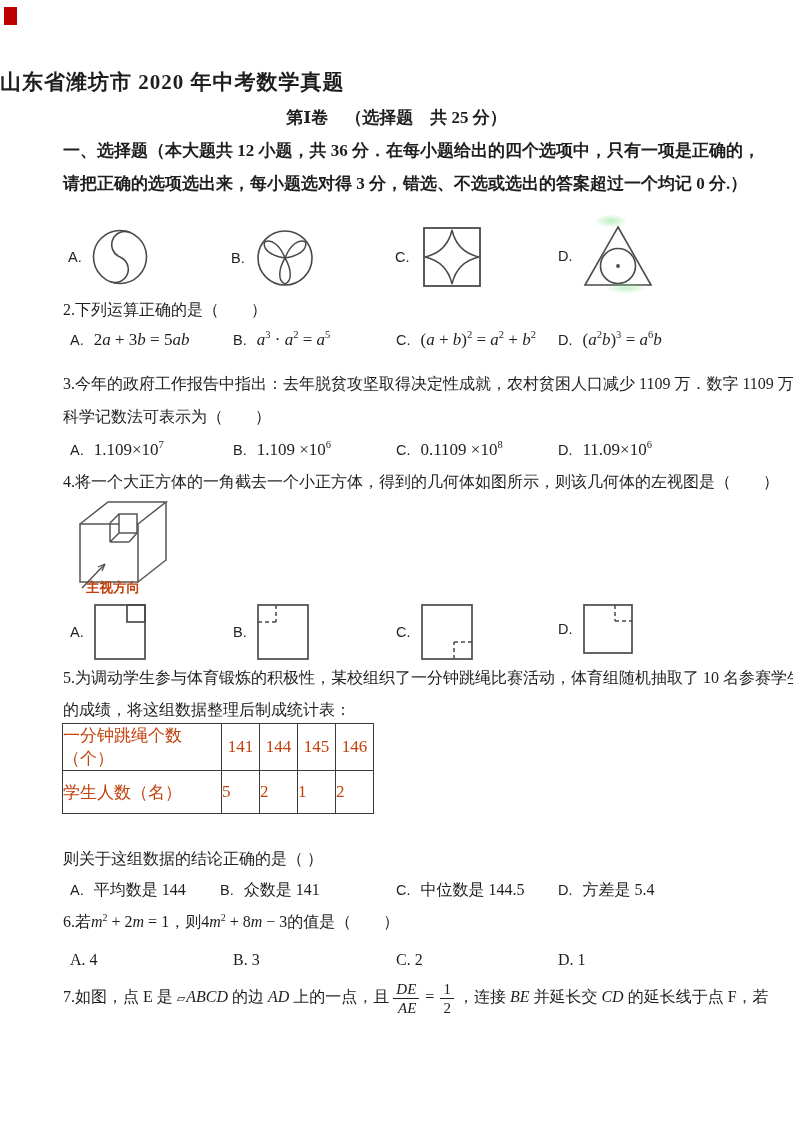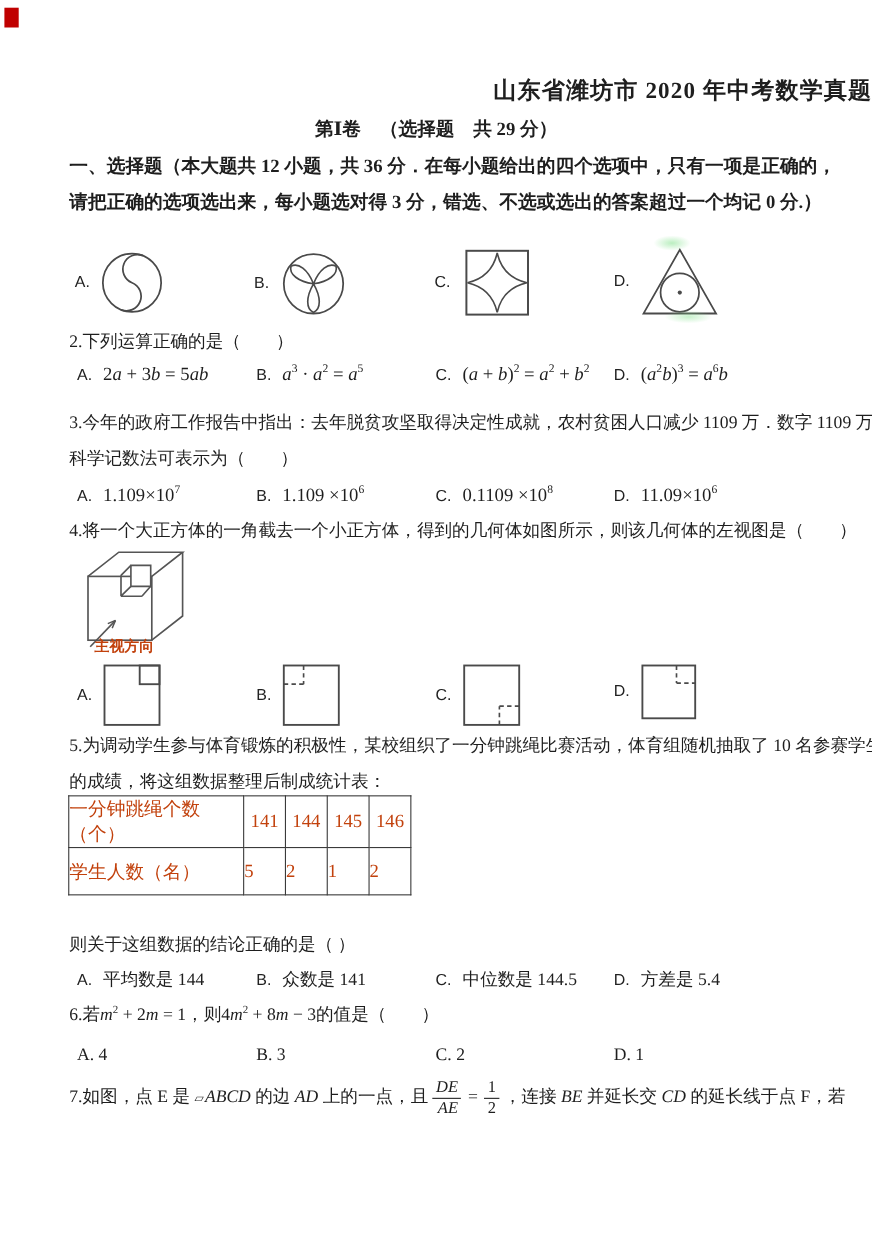--- a/index.html
+++ b/index.html
@@ -1,19 +1,19 @@
 <!DOCTYPE html>
 <html><head>
 <meta charset="utf-8">
 <style>
   html,body{margin:0;padding:0;background:#fff;}
   .page{position:relative;width:793px;height:1122px;background:#ffffff;overflow:hidden;
         font-family:"Liberation Serif","DejaVu Serif",serif;color:#1e1e1e;}
   .abs{position:absolute;}
-  .title{left:0;width:100%;text-align:right;font-size:21px;font-weight:bold;letter-spacing:1px;}
+  .title{left:0;width:100%;text-align:left;font-size:21px;font-weight:bold;letter-spacing:1px;}
   .subtitle{left:0;width:100%;text-align:center;font-size:17px;font-weight:bold;}
   .instr{left:63px;width:670px;font-size:17px;font-weight:bold;white-space:nowrap;}
   .stem{left:63px;font-size:16px;white-space:nowrap;}
   .ol{font-family:"Liberation Sans","DejaVu Sans",sans-serif;font-size:14.5px;color:#222;}
   .opt{white-space:nowrap;font-size:16px;}
   .opt .ol{margin-right:10px;}
   .formula{font-size:17px;}
   sup{font-size:62%;line-height:0;}
   i{font-style:italic;}
   .figgroup{display:flex;align-items:center;gap:9px;}
@@ -33,21 +33,21 @@
   .smudge{pointer-events:none;}
 </style>
 </head>
 <body>
 
 <div class="page">
 
   <div class="abs red-mark"></div>
 
   <div class="abs title" style="top:68px;">山东省潍坊市 2020 年中考数学真题</div>
-  <div class="abs subtitle" style="top:106px;">第Ⅰ卷　（选择题　共 29 分）</div>
+  <div class="abs subtitle" style="top:106px;">第Ⅰ卷　（选择题　共 25 分）</div>
 
   <div class="abs instr" style="top:139px;">一、选择题（本大题共 12 小题，共 36 分．在每小题给出的四个选项中，只有一项是正确的，</div>
   <div class="abs instr" style="top:172px;">请把正确的选项选出来，每小题选对得 3 分，错选、不选或选出的答案超过一个均记 0 分.）</div>
 
 
   <div class="abs figgroup" style="left:68px;top:227px;">
     <span class="ol">A.</span>
     <svg width="58" height="60" viewBox="0 0 58 60">
       <circle cx="29" cy="30" r="26.5" fill="none" stroke="#4a4a4a" stroke-width="1.6"></circle>
       <path d="M29,3.5 a13.25,13.25 0 0 0 0,26.5 a13.25,13.25 0 0 1 0,26.5" fill="none" stroke="#4a4a4a" stroke-width="1.6" transform="rotate(22 29 30)"></path>
@@ -174,21 +174,21 @@
       <td class="lnum">2</td>
       <td class="lnum">1</td>
       <td class="lnum">2</td>
     </tr>
   </tbody>
     </table>
 
   <div class="abs stem" style="top:849px;">则关于这组数据的结论正确的是（ ）</div>
   <div>
     <div class="abs opt" style="left:70px;top:880px;"><span class="ol">A.</span><span>平均数是 144</span></div>
-    <div class="abs opt" style="left:233px;top:880px;"><span class="ol">B.</span><span>众数是 141</span></div>
+    <div class="abs opt" style="left:220px;top:880px;"><span class="ol">B.</span><span>众数是 141</span></div>
     <div class="abs opt" style="left:396px;top:880px;"><span class="ol">C.</span><span>中位数是 144.5</span></div>
     <div class="abs opt" style="left:558px;top:880px;"><span class="ol">D.</span><span>方差是 5.4</span></div>
   </div>
 
   <div class="abs stem" style="top:912px;">6.若<i>m</i><sup>2</sup> + 2<i>m</i> = 1，则4<i>m</i><sup>2</sup> + 8<i>m</i> − 3的值是（　　）</div>
   <div>
     <div class="abs opt" style="left:70px;top:951px;"><span>A.</span>&nbsp;<span>4</span></div>
     <div class="abs opt" style="left:233px;top:951px;"><span>B.</span>&nbsp;<span>3</span></div>
     <div class="abs opt" style="left:396px;top:951px;"><span>C.</span>&nbsp;<span>2</span></div>
     <div class="abs opt" style="left:558px;top:951px;"><span>D.</span>&nbsp;<span>1</span></div>

